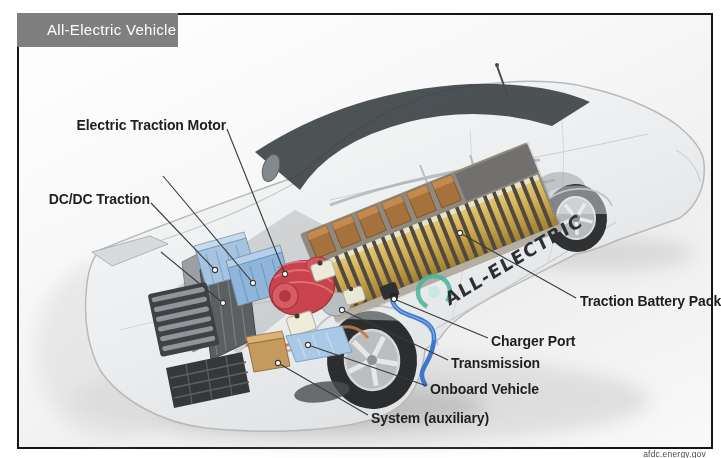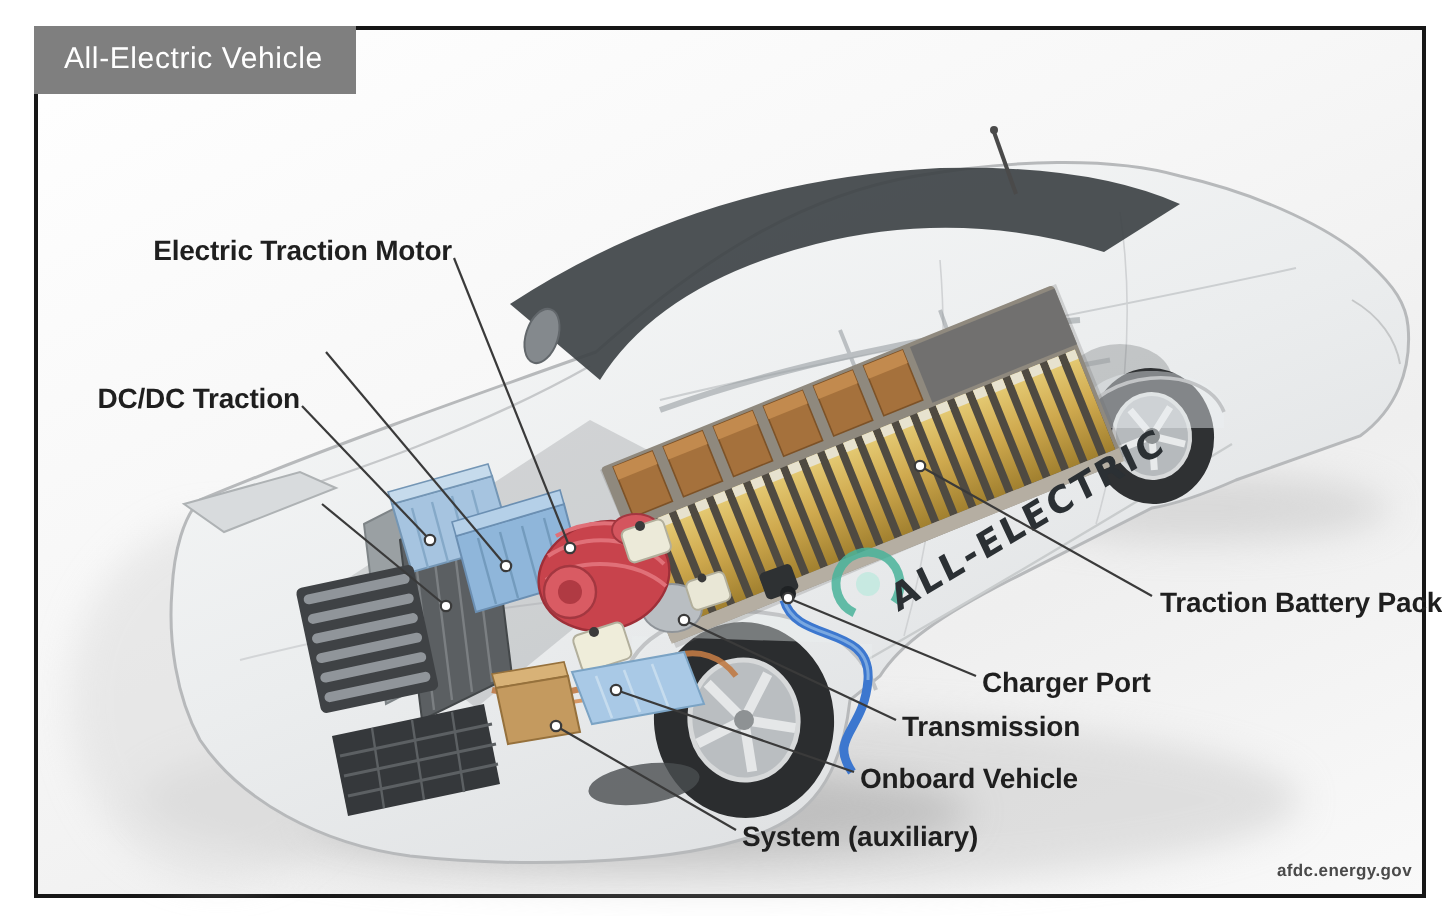--- a/index.html
+++ b/index.html
@@ -10,30 +10,30 @@
   }
   .frame{
     position:absolute;left:17px;top:13px;width:696px;height:436px;
     box-sizing:border-box;border:2px solid #161616;
     background:linear-gradient(155deg,#ffffff 0%,#f7f7f7 40%,#efefef 68%,#f9f9f9 100%);
   }
   .art{position:absolute;left:0;top:0;width:721px;height:458px;pointer-events:none;}
   .badge{
     position:absolute;left:17px;top:13px;width:161px;height:34px;
     background:#7f7f7f;color:#ffffff;font-size:15px;font-weight:400;
-    line-height:34px;padding-left:15px;box-sizing:border-box;
+    line-height:34px;padding-left:30px;box-sizing:border-box;
     letter-spacing:.3px;z-index:30;
   }
   .callout{
     position:absolute;z-index:25;white-space:nowrap;
     font-size:14px;font-weight:600;color:#1f1f1f;letter-spacing:-.1px;
   }
   .attribution{
-    position:absolute;right:15px;top:430px;z-index:25;
-    font-size:8.5px;color:#4a4a4a;letter-spacing:.2px;font-weight:bold;
+    position:absolute;right:15px;top:449px;z-index:25;
+    font-size:8.5px;color:#4a4a4a;letter-spacing:.2px;
   }
 </style>
 </head>
 <body>
 
 <div class="stage">
 
   <div class="frame"></div>
 
   <svg class="art" viewBox="0 0 721 458">

